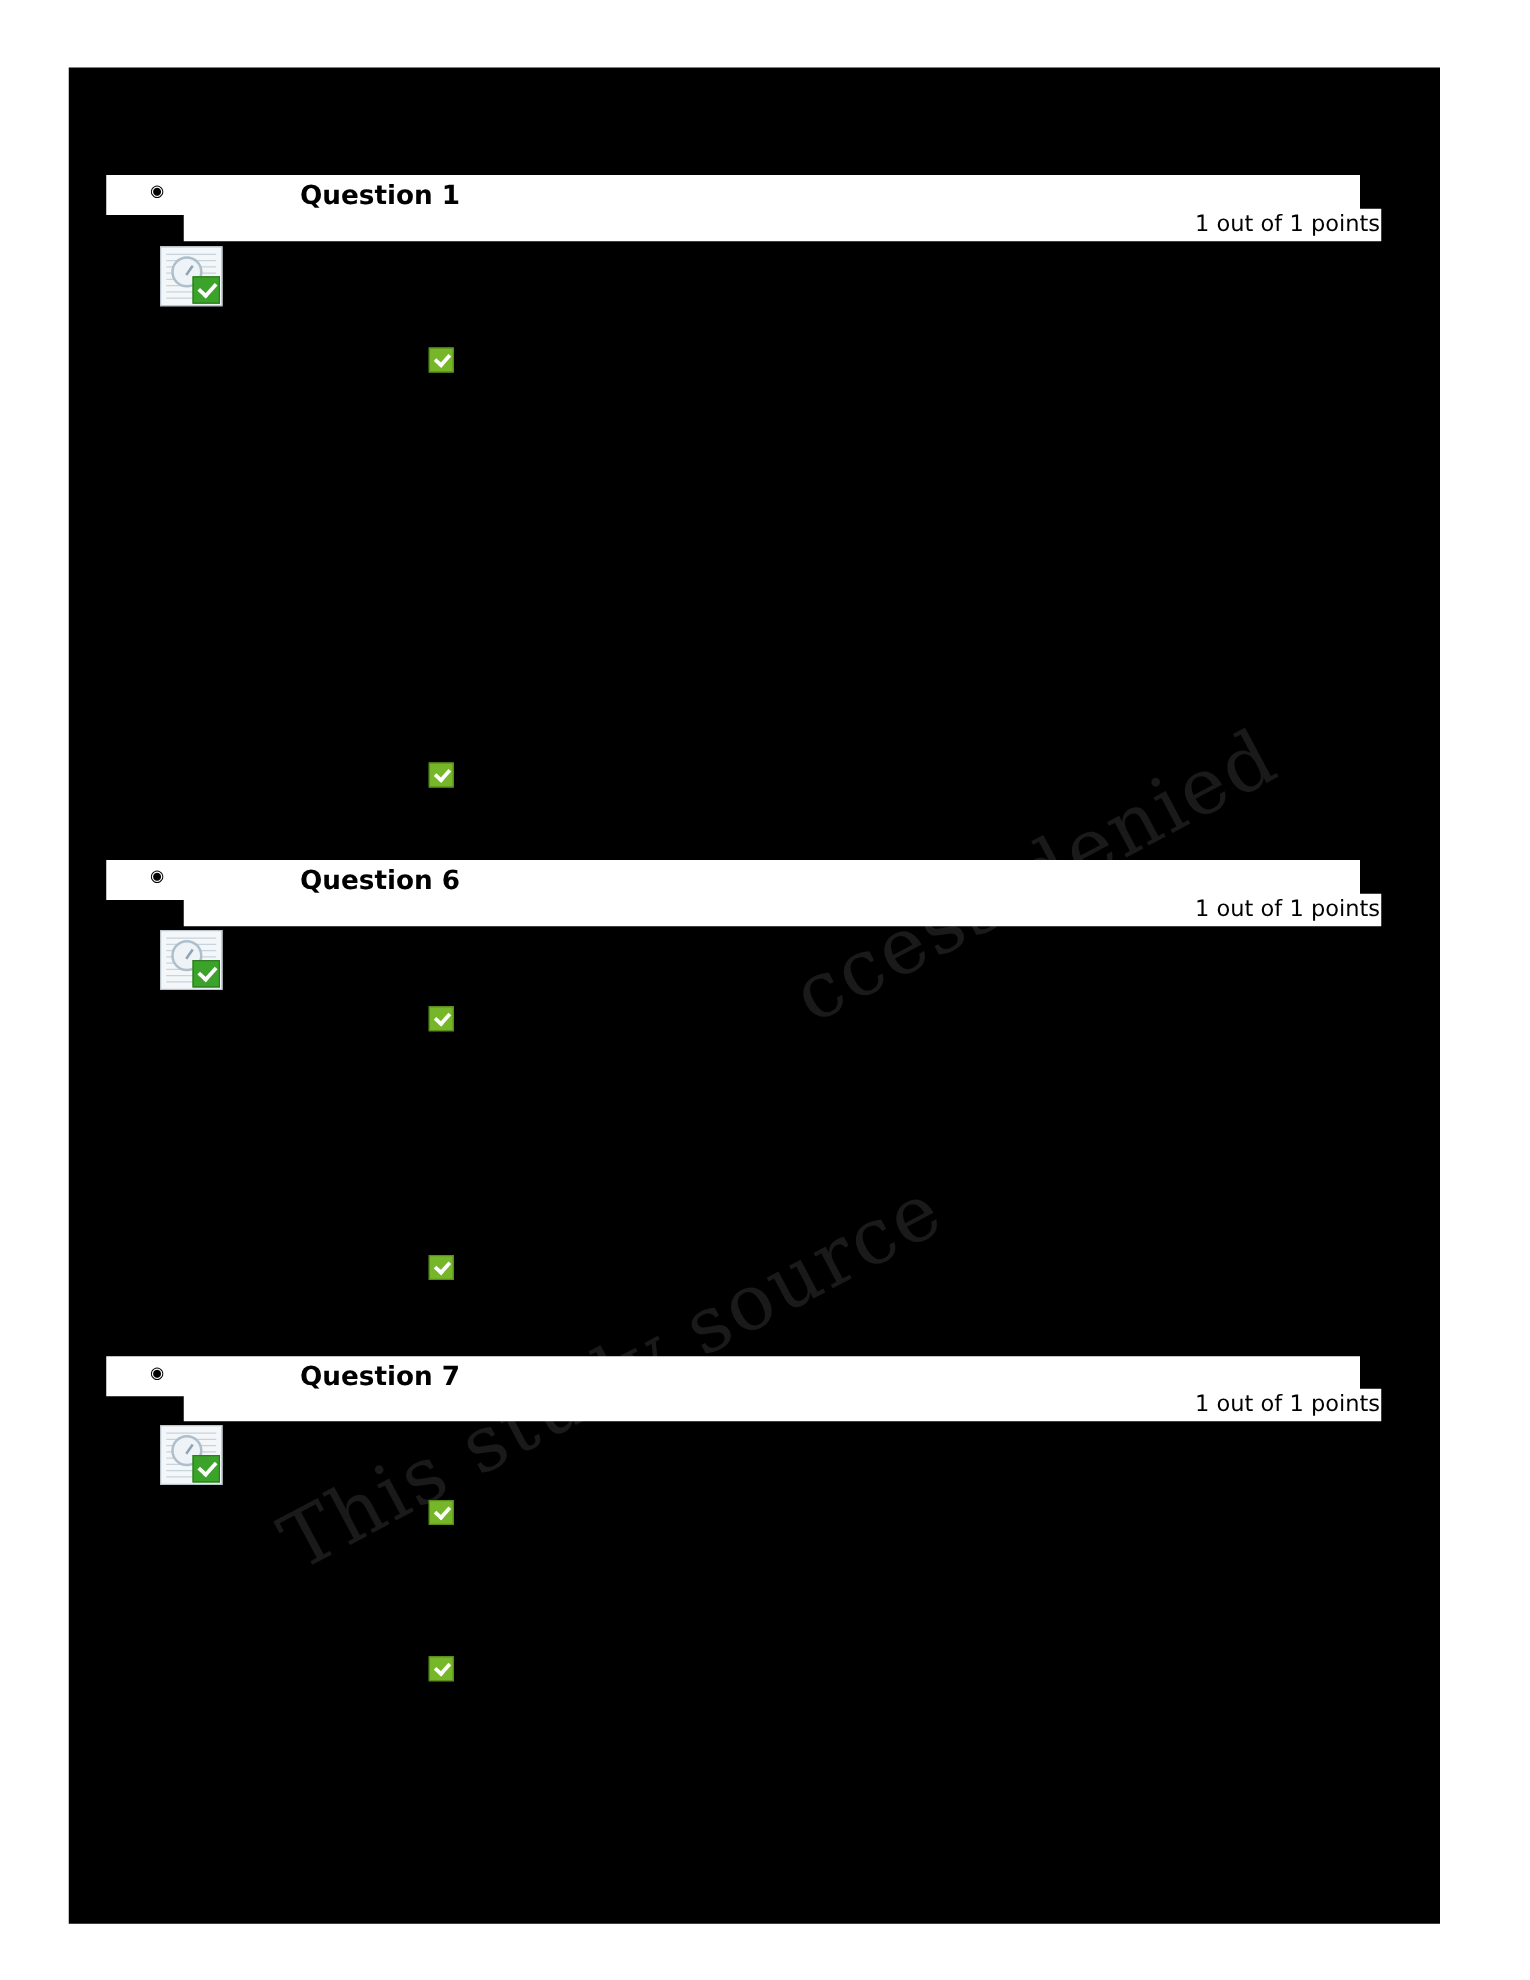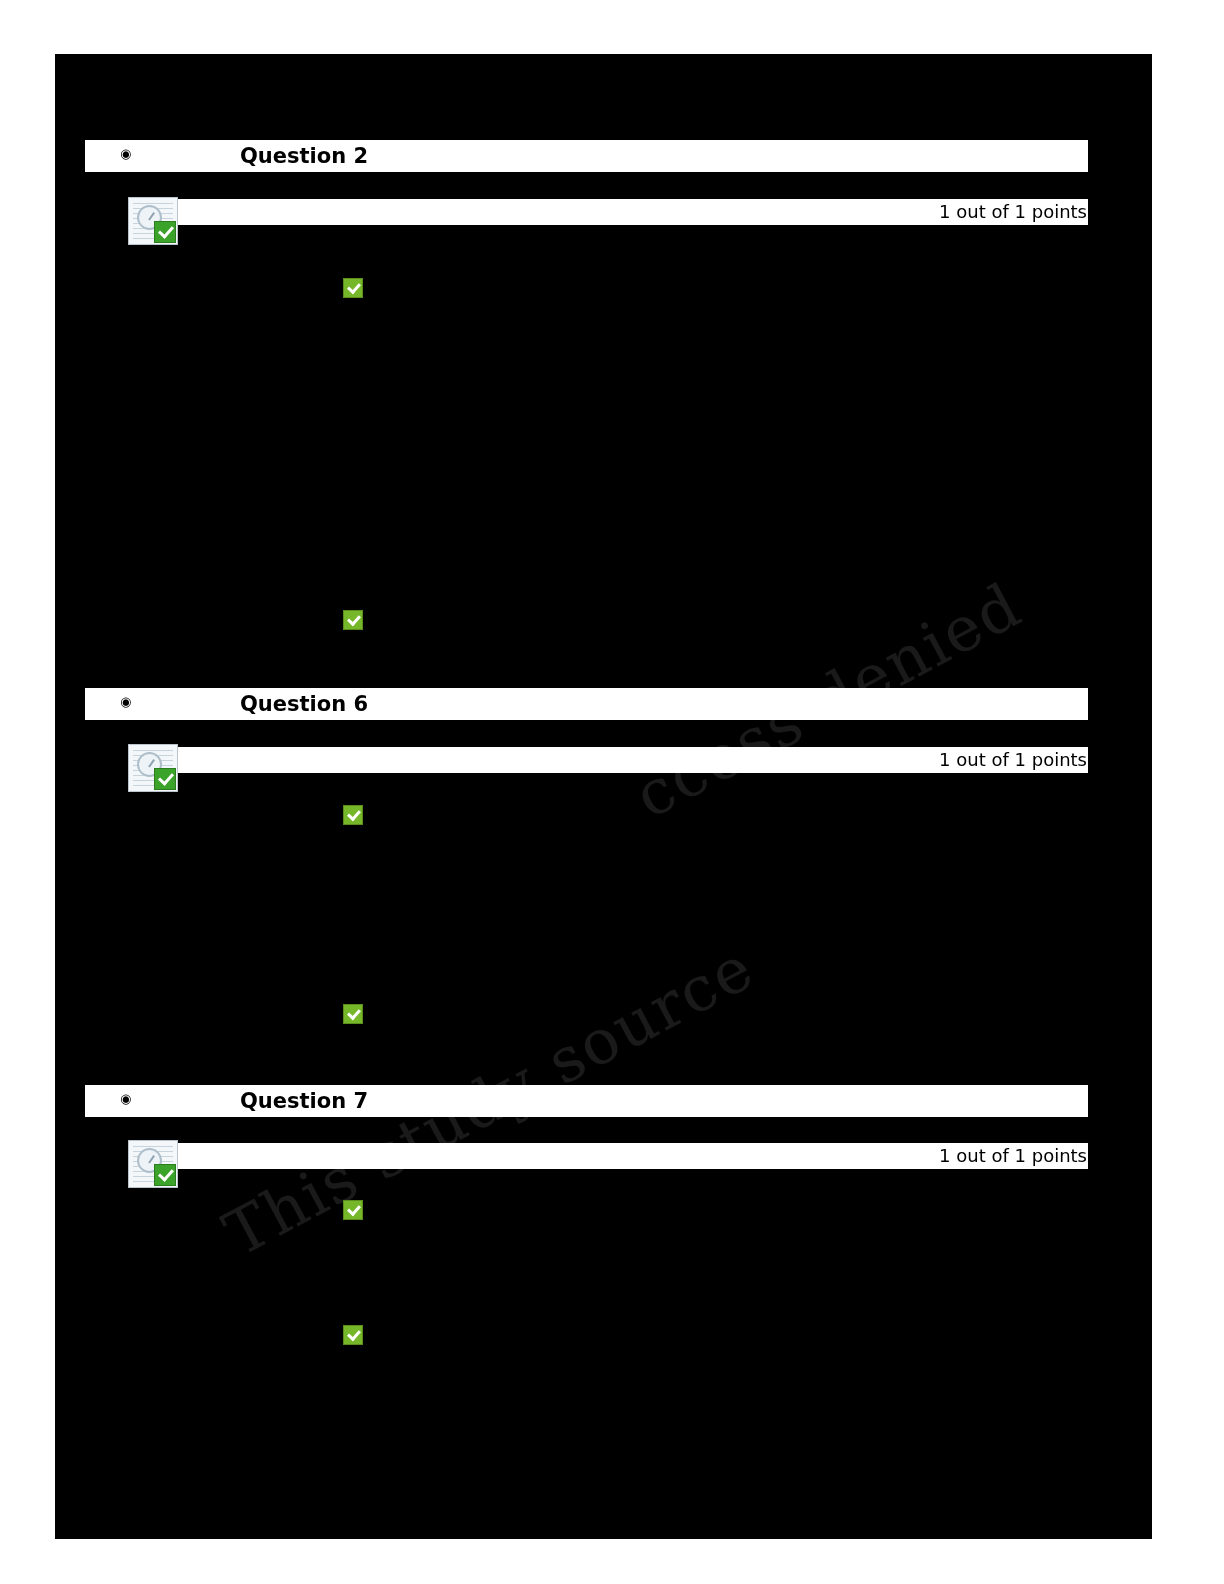--- a/index.html
+++ b/index.html
@@ -72,25 +72,24 @@
     top: 4px;
     font-size: 21px;
     font-weight: bold;
     color: #000000;
     font-family: "DejaVu Sans", sans-serif;
   }
 
   
   .q-points-bar {
     position: absolute;
-    left: 75px;
+    left: 92px;
     width: 958px;
     height: 26px;
     background: #ffffff;
-    margin-top: 32px;
   }
   .q-points {
     position: absolute;
     right: 0px;
     top: 2px;
     font-size: 18px;
     color: #000000;
     text-align: right;
     padding-right: 1px;
   }
@@ -185,21 +184,21 @@
 <body>
 
 <div class="page">
 
   <div class="watermark wm1">ccess denied</div>
   <div class="watermark wm2">This study source</div>
 
   <div class="question-block">
     <div class="q-header" style="top:86px;">
       <span class="q-bullet">◉</span>
-      <span class="q-title">Question 2</span>
+      <span class="q-title">Question 1</span>
     </div>
     <div class="q-points-bar" style="top:113px;">
       <span class="q-points">1 out of 1 points</span>
     </div>
     <div class="doc-icon" style="left:73px; top:143px;">
       <div class="lines">
         <i></i>
           <i></i>
           <i></i>
           <i></i>

